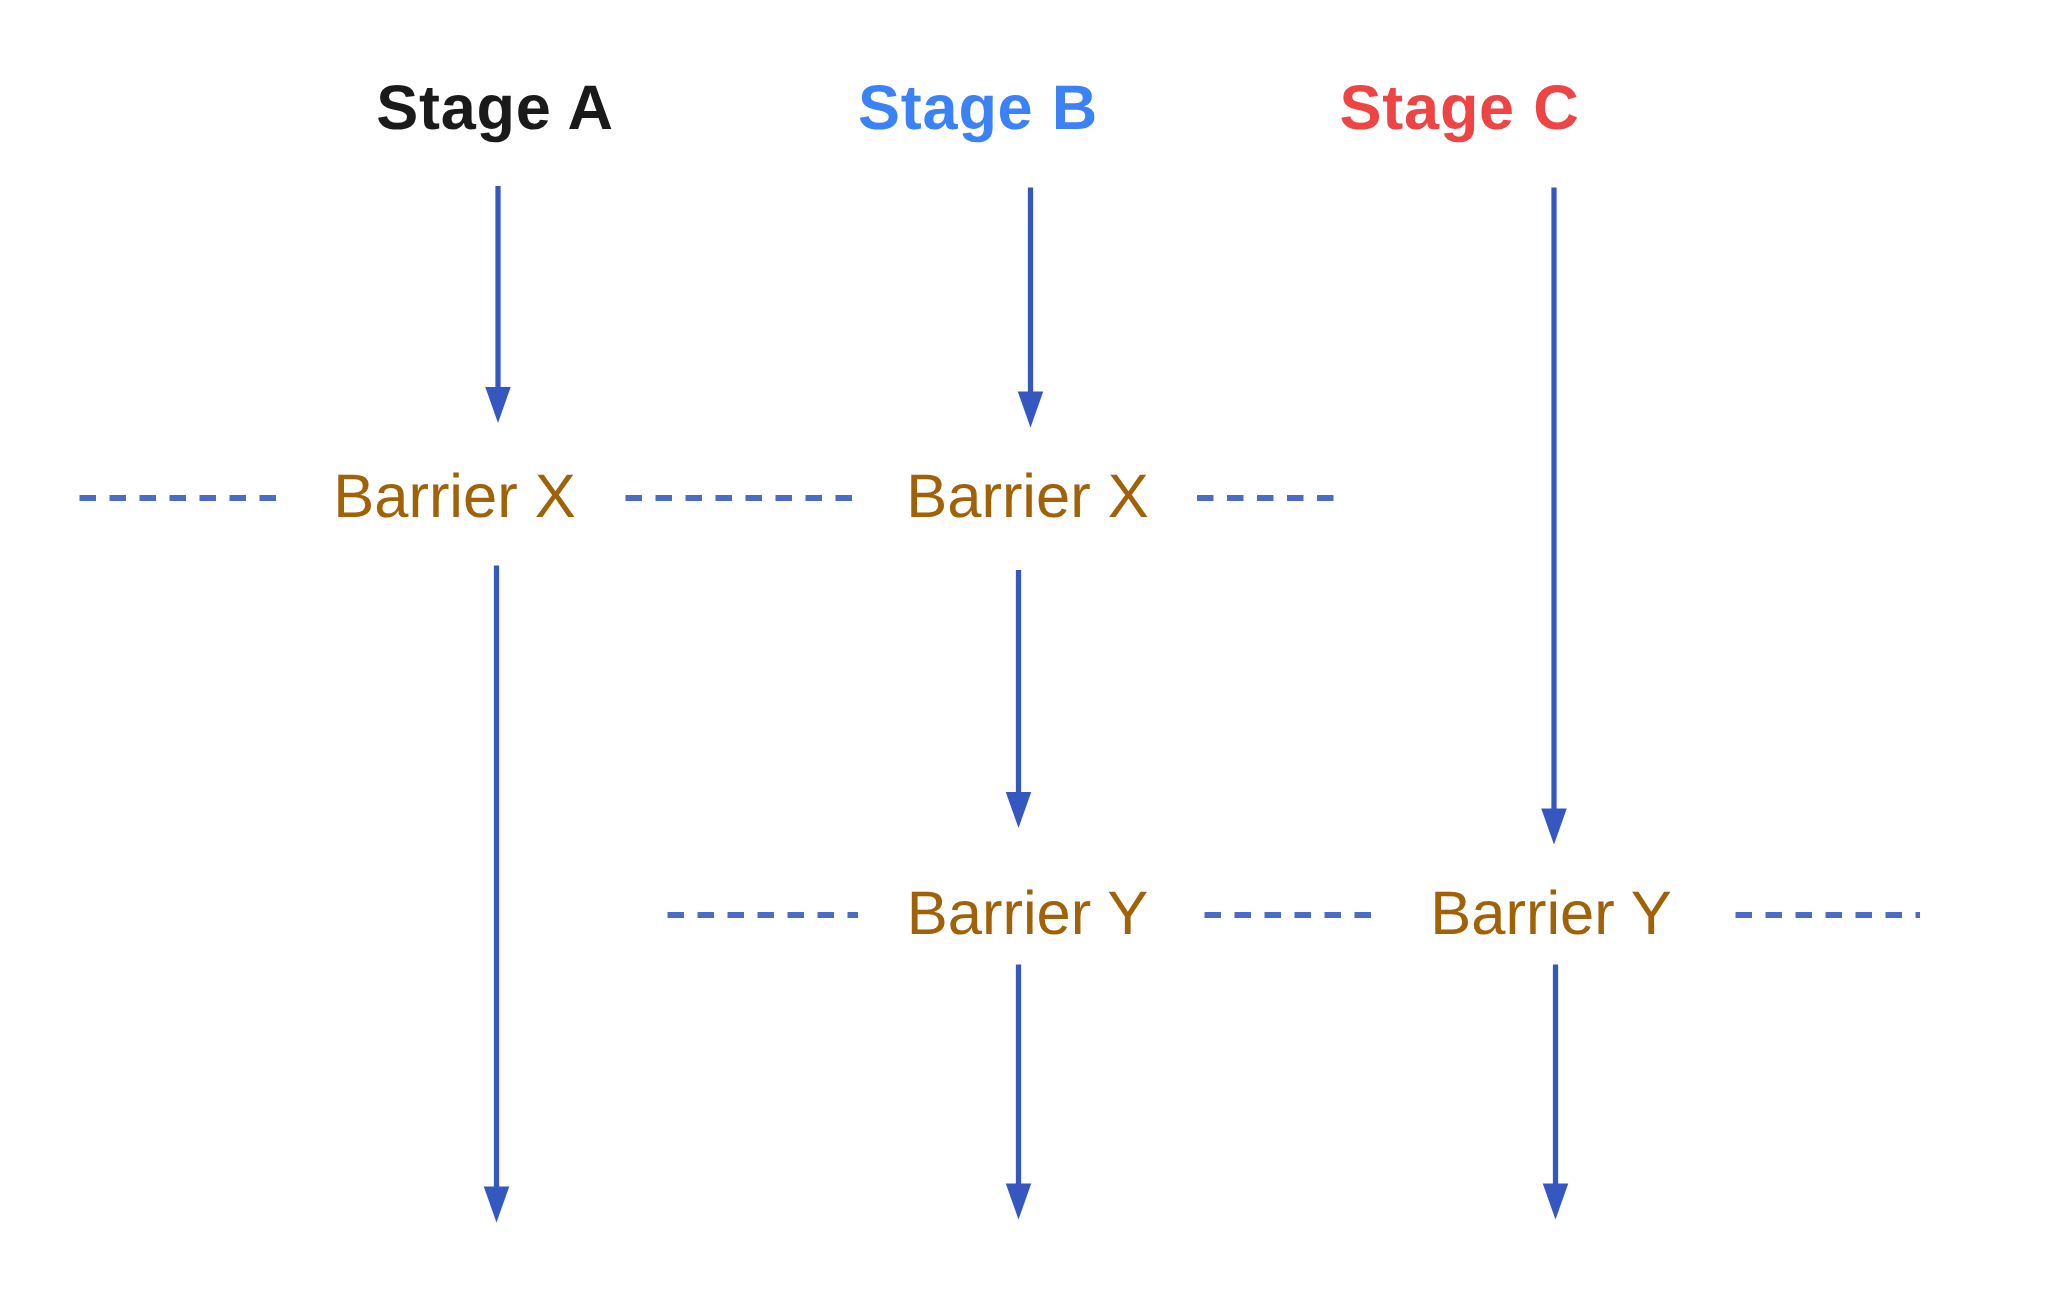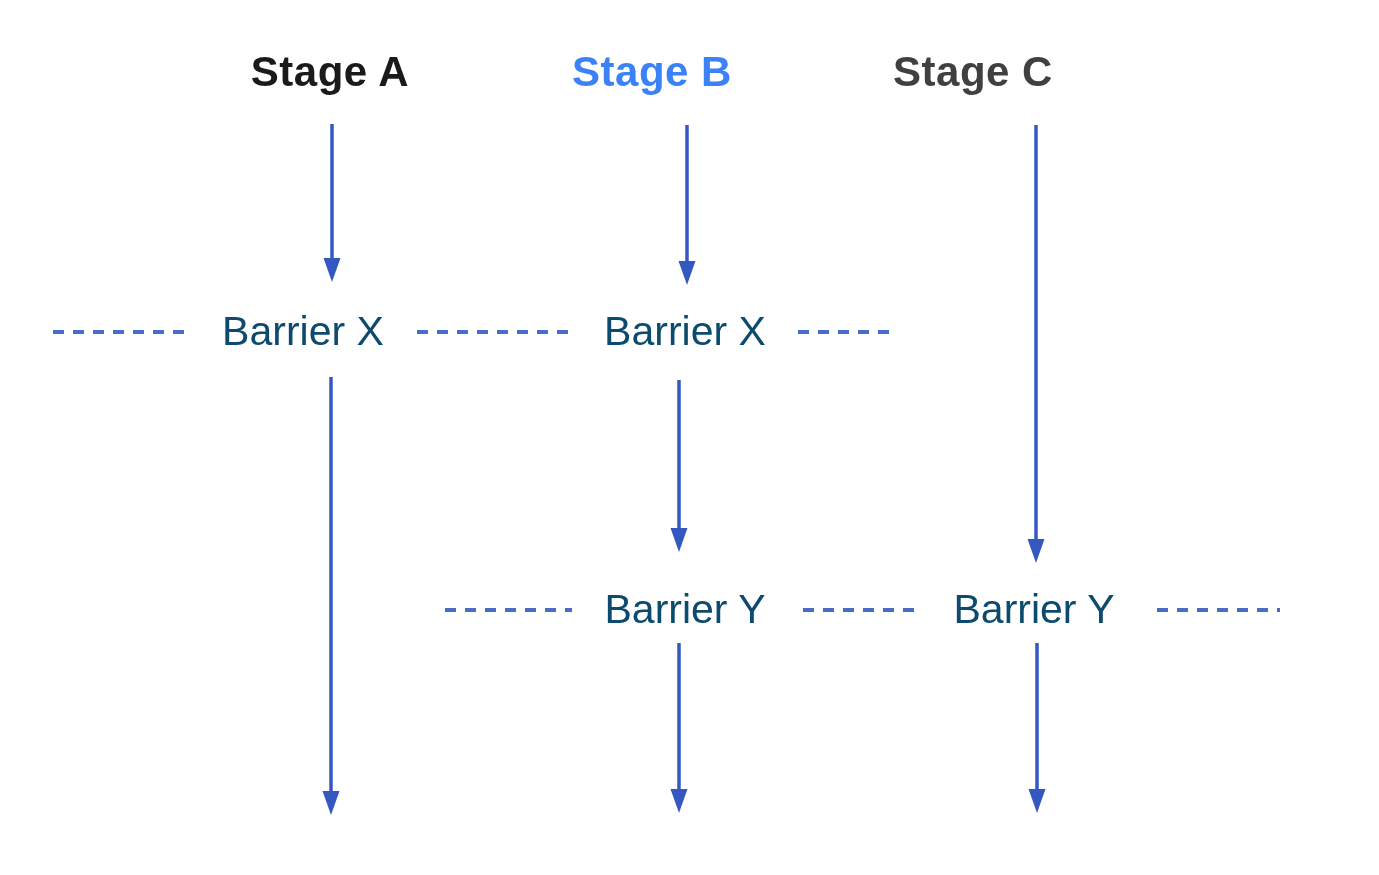--- a/index.html
+++ b/index.html
@@ -31,21 +31,21 @@
     color: #141414;
     white-space: nowrap;
     letter-spacing: 0.5px;
   }
   .barrier-label {
     position: absolute;
     transform: translate(-50%, -50%);
     font-family: "Liberation Sans", sans-serif;
     font-weight: 500;
     font-size: 41px;
-    color: #0c4a6e;
+    color: #a16207;
     white-space: nowrap;
   }
 </style>
 </head>
 <body>
 
 <div id="diagram-root" style="background: rgb(255, 255, 255);">
   <svg id="arrow-layer" xmlns="http://www.w3.org/2000/svg" viewBox="0 0 1379 875">
       <g>
         <line x1="332" y1="124" x2="332" y2="262" stroke="#3558C0" stroke-width="3.5"></line>
@@ -78,19 +78,19 @@
       <line x1="53" y1="332" x2="187" y2="332" stroke="#4A6CC9" stroke-width="4" stroke-dasharray="11 9"></line>
       <line x1="417" y1="332" x2="575" y2="332" stroke="#4A6CC9" stroke-width="4" stroke-dasharray="11 9"></line>
       <line x1="798" y1="332" x2="890" y2="332" stroke="#4A6CC9" stroke-width="4" stroke-dasharray="11 9"></line>
       <line x1="445" y1="610" x2="572" y2="610" stroke="#4A6CC9" stroke-width="4" stroke-dasharray="11 9"></line>
       <line x1="803" y1="610" x2="920" y2="610" stroke="#4A6CC9" stroke-width="4" stroke-dasharray="11 9"></line>
       <line x1="1157" y1="610" x2="1280" y2="610" stroke="#4A6CC9" stroke-width="4" stroke-dasharray="11 9"></line>
     </svg>
   <div id="labels-layer">
       <div class="stage-label" style="left: 330px; top: 72px; color: rgb(26, 26, 26);">Stage A</div>
       <div class="stage-label" style="left: 652px; top: 72px; color: #3b82f6;">Stage B</div>
-      <div class="stage-label" style="left: 973px; top: 72px; color: #404040;">Stage C</div>
+      <div class="stage-label" style="left: 973px; top: 72px; color: #ef4444;">Stage C</div>
       <div class="barrier-label" style="left: 303px; top: 331px;">Barrier X</div>
       <div class="barrier-label" style="left: 685px; top: 331px;">Barrier X</div>
       <div class="barrier-label" style="left: 685px; top: 609px;">Barrier Y</div>
       <div class="barrier-label" style="left: 1034px; top: 609px;">Barrier Y</div>
     </div>
 </div>
 
 </body></html>

